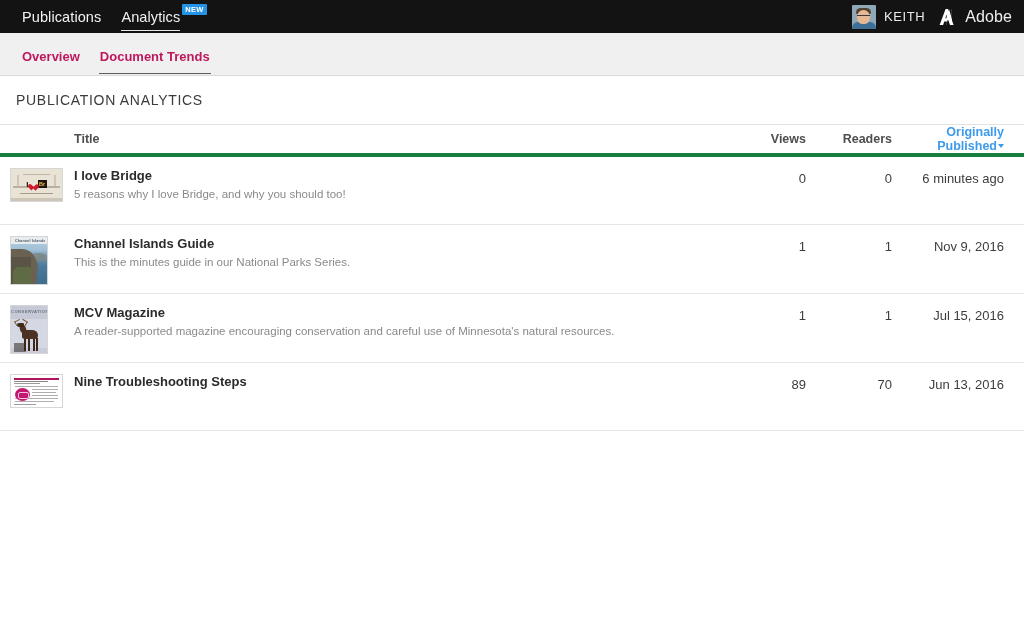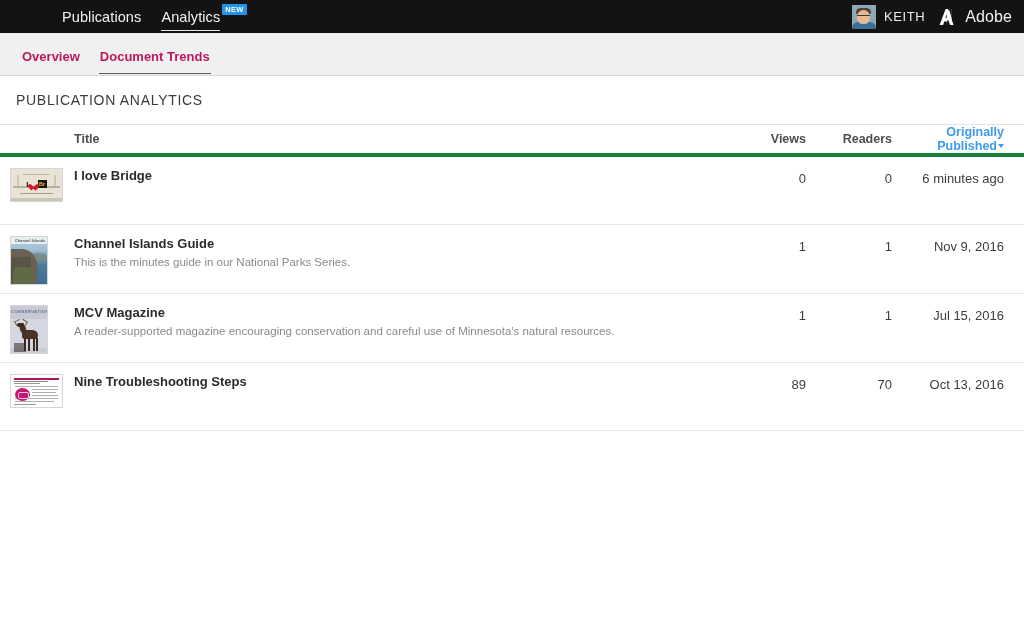--- a/index.html
+++ b/index.html
@@ -15,21 +15,20 @@
     -webkit-font-smoothing: antialiased;
   }
 
   
   .topbar {
     height: 33px;
     background: #131313;
     display: flex;
     align-items: stretch;
     position: relative;
-    padding-left: 40px;
   }
   .topnav {
     display: flex;
     align-items: center;
     padding-left: 12px;
   }
   .topnav-item {
     color: #f2f2f2;
     font-size: 14.5px;
     padding: 0 10px;
@@ -506,20 +505,21 @@
           <div class="tower-l"></div>
           <div class="tower-r"></div>
           <div class="deck"></div>
           <div class="ilove">I<span class="heart"></span><span class="brbox">Br</span></div>
           <div class="botline"></div>
           <div class="base"></div>
         </div>
       </div>
       <div class="c-title">
         <div class="doc-title">I love Bridge</div>
+        <div class="doc-desc">5 reasons why I love Bridge, and why you should too!</div>
       </div>
       <div class="c-views">0</div>
       <div class="c-readers">0</div>
       <div class="c-pub">6 minutes ago</div>
     </div>
 
     <div class="trow data-row">
       <div class="c-thumb">
         <div class="thumb tall th-islands">
           <div class="far"></div>
@@ -582,18 +582,18 @@
           <div class="circle"></div>
           <div class="foot"></div>
         </div>
       </div>
       <div class="c-title">
         <div class="doc-title">Nine Troubleshooting Steps</div>
         <div class="doc-desc"></div>
       </div>
       <div class="c-views">89</div>
       <div class="c-readers">70</div>
-      <div class="c-pub">Oct 13, 2016</div>
+      <div class="c-pub">Jun 13, 2016</div>
     </div>
 
   </div>
 
 </div>
 
 </body></html>

